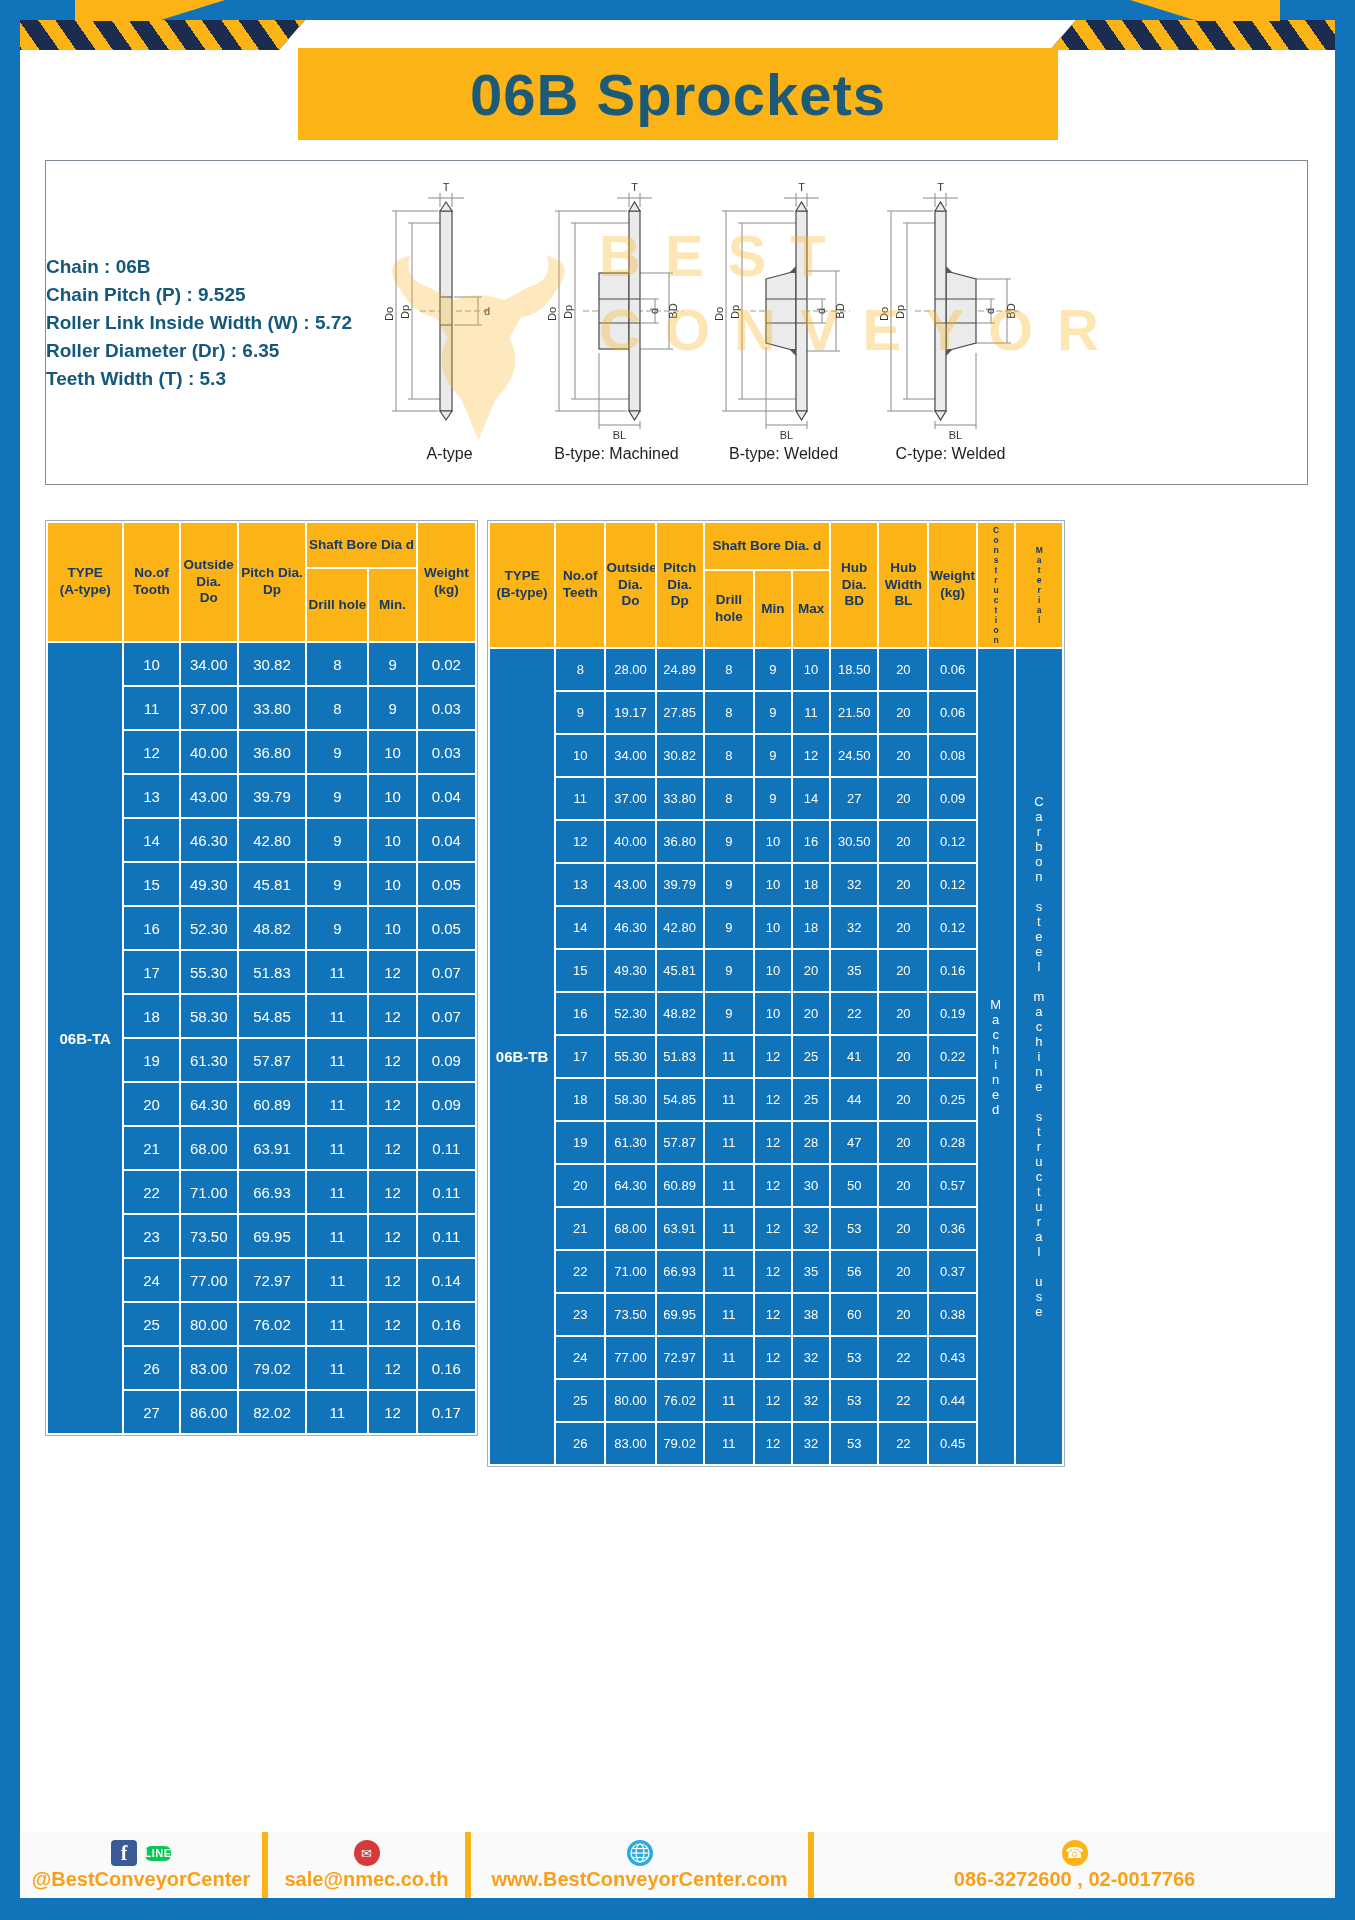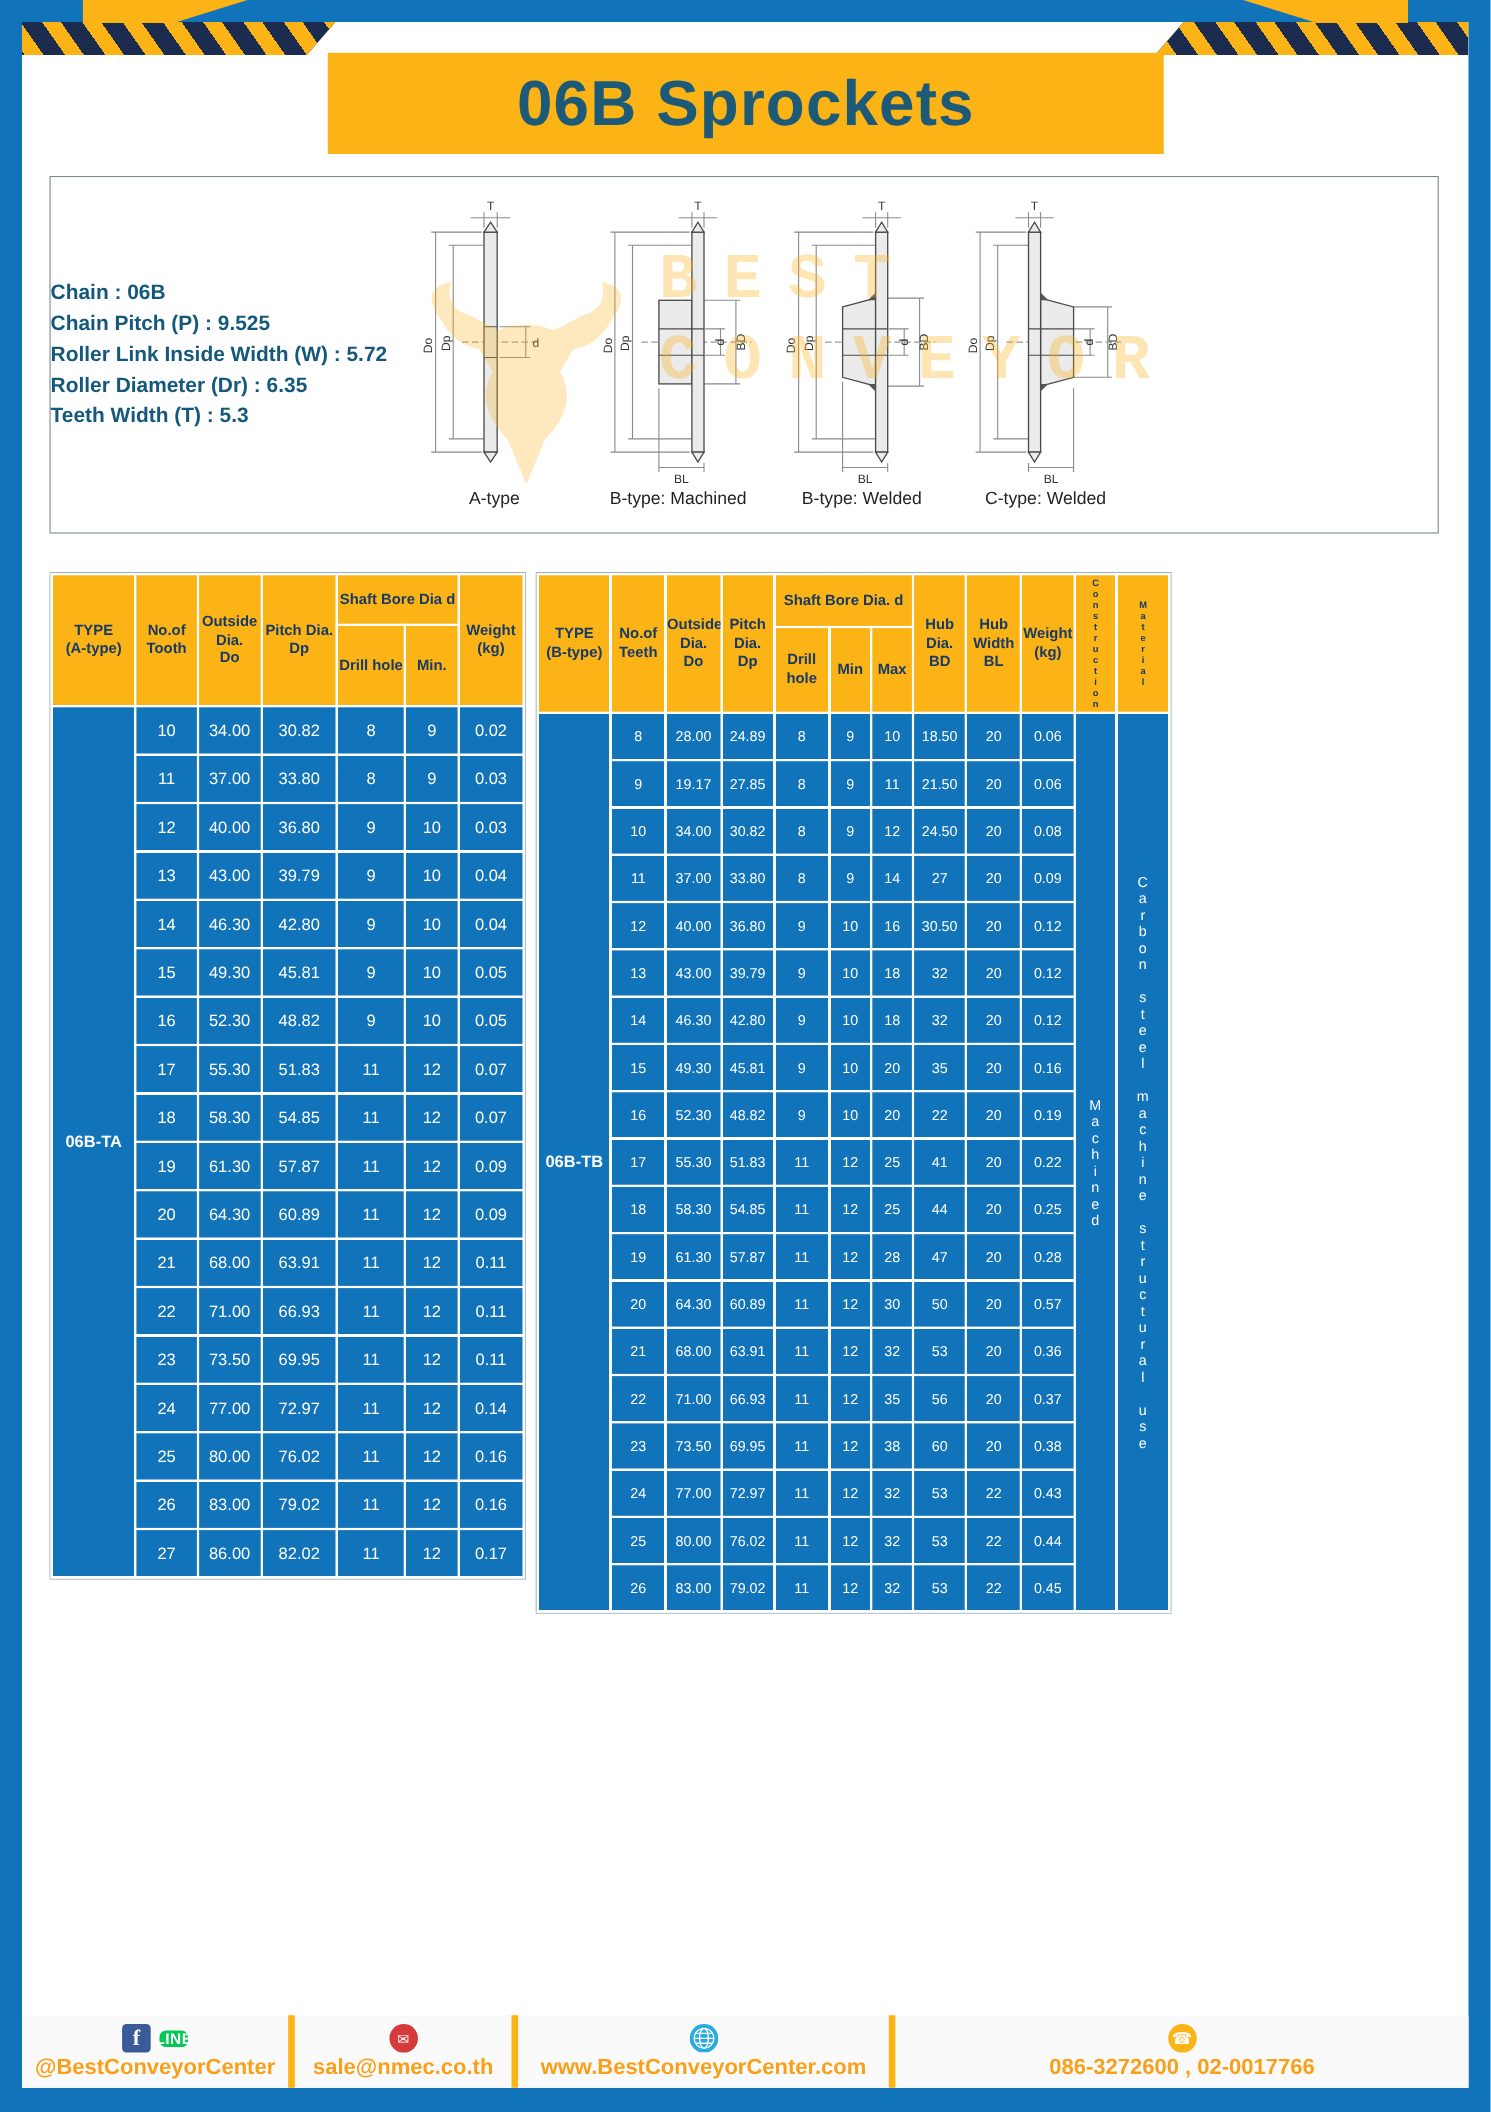--- a/index.html
+++ b/index.html
@@ -40,21 +40,21 @@
   .dim line{stroke:#8a8a8a;stroke-width:1;}
   .part rect,.part polygon{fill:#ebebeb;stroke:#4a4a4a;stroke-width:1.2;}
   .part line{stroke:#4a4a4a;stroke-width:1;}
   .weld{fill:#555;}
   .cl{stroke:#9a9a9a;stroke-width:1;stroke-dasharray:6 3;}
   .drawing svg text{font:11px "Liberation Sans",sans-serif;fill:#333;}
 
   .watermark{position:absolute;left:330px;top:58px;display:flex;pointer-events:none;}
   .wm-bull{width:205px;height:205px;opacity:.28;margin-top:30px;flex:none;}
   .wm-text{margin-left:18px;font-size:58px;font-weight:bold;letter-spacing:24px;
-    color:#f9b316;opacity:.32;line-height:74px;white-space:nowrap;font-family:Liberation Mono, monospace;}
+    color:#f9b316;opacity:.32;line-height:74px;white-space:nowrap;}
 
   
   .table-wrap{position:absolute;background:#fff;border:1px solid #9fb0ba;}
   #wrapA{left:25px;top:500px;width:431px;}
   #wrapB{left:467px;top:500px;width:576px;}
   table{border-collapse:collapse;table-layout:fixed;width:100%;}
   th,td{border:2px solid #fff;padding:0;text-align:center;vertical-align:middle;overflow:hidden;}
   th{background:#fbb316;color:#173a66;font-weight:bold;font-size:13.5px;line-height:1.25;}
   td{background:#1173b9;color:#fff;}
   thead tr.r1{height:46px;}
@@ -73,21 +73,21 @@
   .footer{position:absolute;left:0;bottom:0;width:1315px;height:66px;background:#fafafa;
     display:flex;align-items:stretch;}
   .f-sec{display:flex;flex-direction:column;align-items:center;justify-content:center;gap:1px;}
   .fs1{width:242px;}.fs2{width:197px;}.fs3{width:337px;}.fs4{flex:1;}
   .f-div{width:6px;background:#fbb316;}
   .f-icons{display:flex;gap:8px;align-items:center;height:28px;}
   .f-text{font-size:20px;font-weight:bold;color:#f9a01b;white-space:nowrap;}
   .icon-fb{width:26px;height:26px;background:#3a5a98;color:#fff;border-radius:4px;
     font:bold 20px "Liberation Serif",serif;display:flex;align-items:center;justify-content:center;}
   .icon-line{width:26px;height:15px;background:#06c755;border-radius:6px;color:#fff;
-    font-size:14px;font-weight:bold;display:flex;align-items:center;justify-content:center;letter-spacing:.5px;}
+    font-size:11px;font-weight:bold;display:flex;align-items:center;justify-content:center;letter-spacing:.5px;}
   .icon-round{width:26px;height:26px;border-radius:50%;color:#fff;
     display:flex;align-items:center;justify-content:center;}
   .icon-mail{background:#d63b3b;font-size:13px;}
   .icon-phone{background:#fbb316;font-size:15px;}
   .icon-globe{width:26px;height:26px;display:block;}
 </style>
 </head>
 <body>
 
 <div class="wedge wedge-left"></div>

